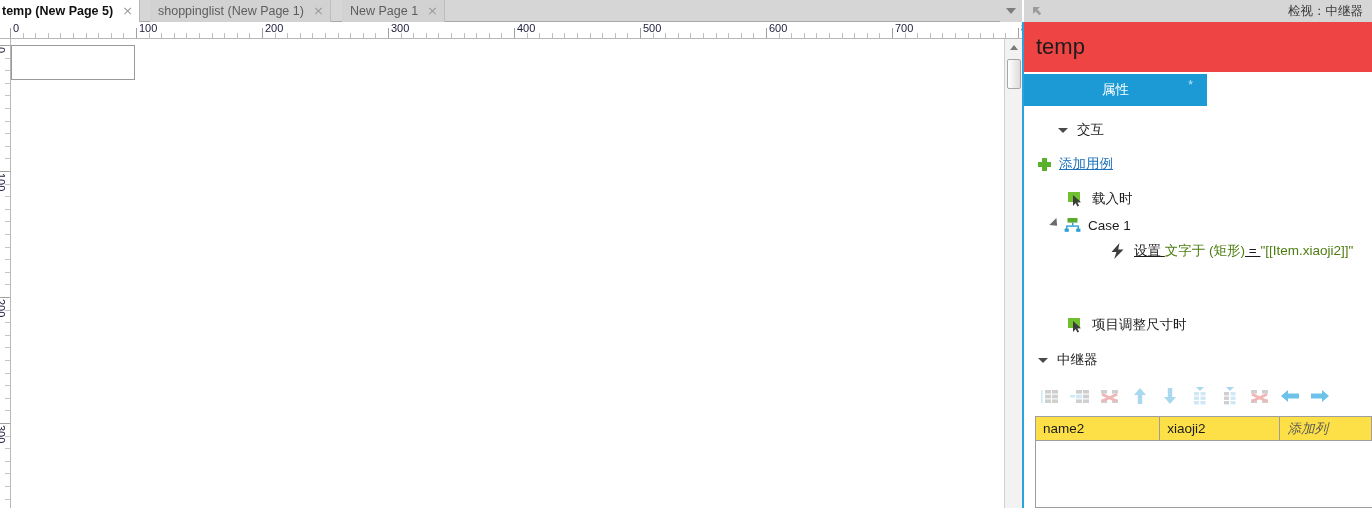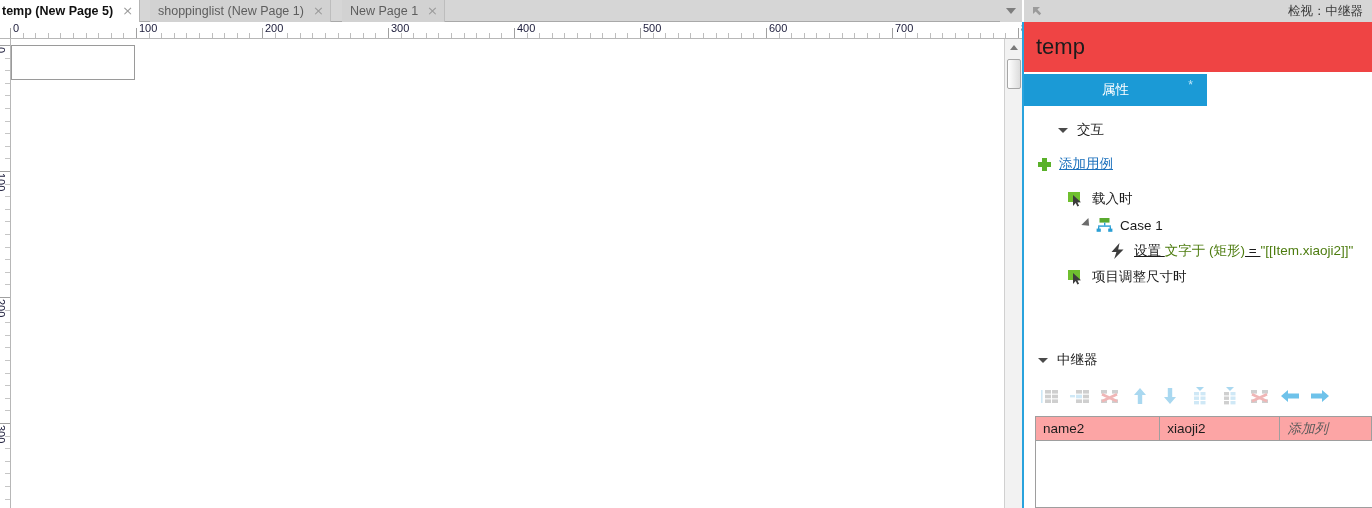--- a/index.html
+++ b/index.html
@@ -240,21 +240,21 @@
   .rtool {
     width: 30px; height: 26px; display: flex; align-items: center; justify-content: center;
   }
 
   
   #rep-grid {
     position: absolute; left: 11px; top: 416px; width: 337px; height: 92px;
     border: 1px solid #9e9e9e; border-right: none; background: #ffffff;
     box-sizing: border-box; overflow: hidden;
   }
-  #rep-head { display: flex; height: 24px; background: #fca5a5; text-align: right; }
+  #rep-head { display: flex; height: 24px; background: #fde047; text-align: right; }
   .rcell-h {
     display: flex; align-items: center; padding-left: 7px;
     font-size: 13.5px; color: #1c1c1c;
     border-right: 1px solid #9e9e9e; border-bottom: 1px solid #9e9e9e;
     box-sizing: border-box; height: 24px;
   }
   .rcell-h.addcol { color: #5b5b5b; font-style: italic; }
   #rep-body { height: 66px; background: #ffffff; }
   #add-row-cell {
     height: 24px; display: flex; align-items: center; padding-left: 7px;
@@ -478,21 +478,21 @@
         <span class="ico-box">
           <svg width="16" height="15" viewBox="0 0 16 15" aria-hidden="true">
             <rect x="0" y="0" width="12" height="10" fill="#6fbf2f"></rect>
             <path d="M5 3 L5 14 L7.7 11.1 L9.4 14.6 L11.1 13.8 L9.4 10.4 L13 10.2 Z" fill="#3c3c3c"></path>
           </svg>
         </span>
         <span class="tlabel">载入时</span>
       </div>
 
 
-      <div class="trow" style="padding-left:56px;">
+      <div class="trow" style="padding-left:24px;">
         <span class="tdisc">
             <i class="tri-open"></i>
           </span>
         <span class="ico-box">
           <svg width="17" height="14" viewBox="0 0 17 14" aria-hidden="true">
             <rect x="3.5" y="0" width="10" height="4.6" fill="#5aaa2f"></rect>
             <rect x="8" y="4.6" width="1.4" height="3" fill="#2a9fd4"></rect>
             <rect x="2" y="7.4" width="13" height="1.4" fill="#2a9fd4"></rect>
             <rect x="2" y="8.8" width="1.4" height="2.4" fill="#2a9fd4"></rect>
             <rect x="13.6" y="8.8" width="1.4" height="2.4" fill="#2a9fd4"></rect>
@@ -507,21 +507,21 @@
         <span class="ico-box">
           <svg width="14" height="16" viewBox="0 0 14 16" aria-hidden="true">
             <path d="M8.5 0 L0.5 9 L5.4 9 L3.2 16 L12.5 6.4 L7.2 6.4 Z" fill="#3d3d3d"></path>
           </svg>
         </span>
         <span class="tlabel">
           <span class="act-kw">设置 </span><span class="act-green">文字于 </span><span class="act-green">(矩形)</span><span class="act-kw"> = </span><span class="act-green">"[[Item.xiaoji2]]"</span>
         </span>
       </div>
 
-      <div class="trow" style="padding-left:42px;">
+      <div class="trow" style="padding-left:42px;margin-top:48px;">
         <span class="ico-box">
           <svg width="16" height="15" viewBox="0 0 16 15" aria-hidden="true">
             <rect x="0" y="0" width="12" height="10" fill="#6fbf2f"></rect>
             <path d="M5 3 L5 14 L7.7 11.1 L9.4 14.6 L11.1 13.8 L9.4 10.4 L13 10.2 Z" fill="#3c3c3c"></path>
           </svg>
         </span>
         <span class="tlabel">项目调整尺寸时</span>
       </div>
     </div>
 

